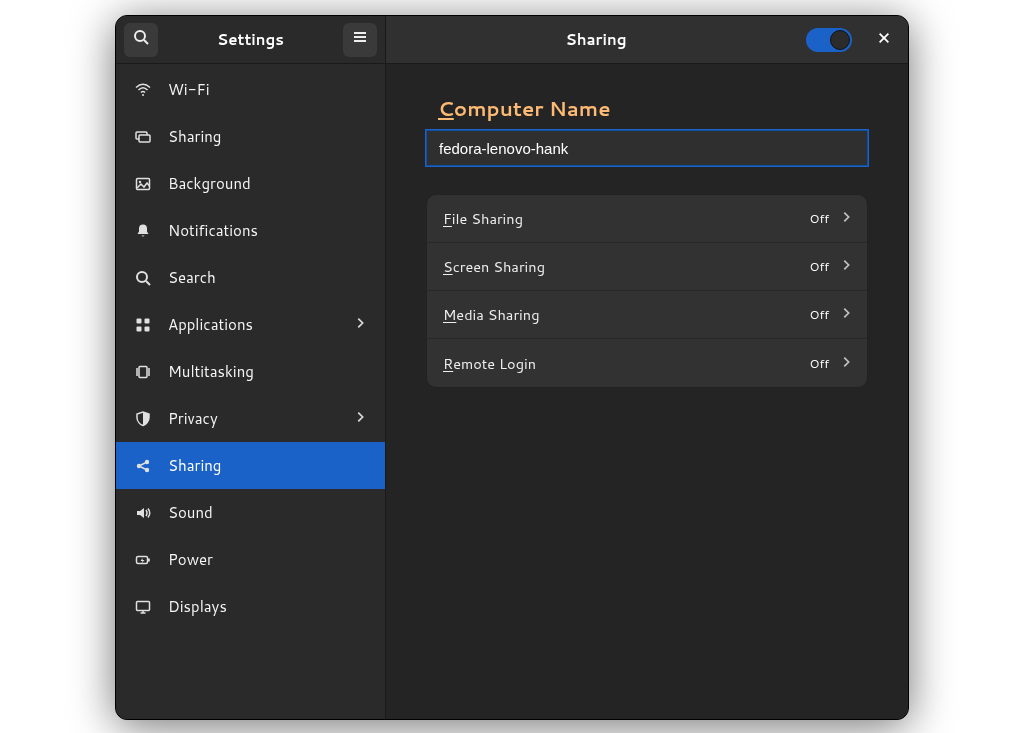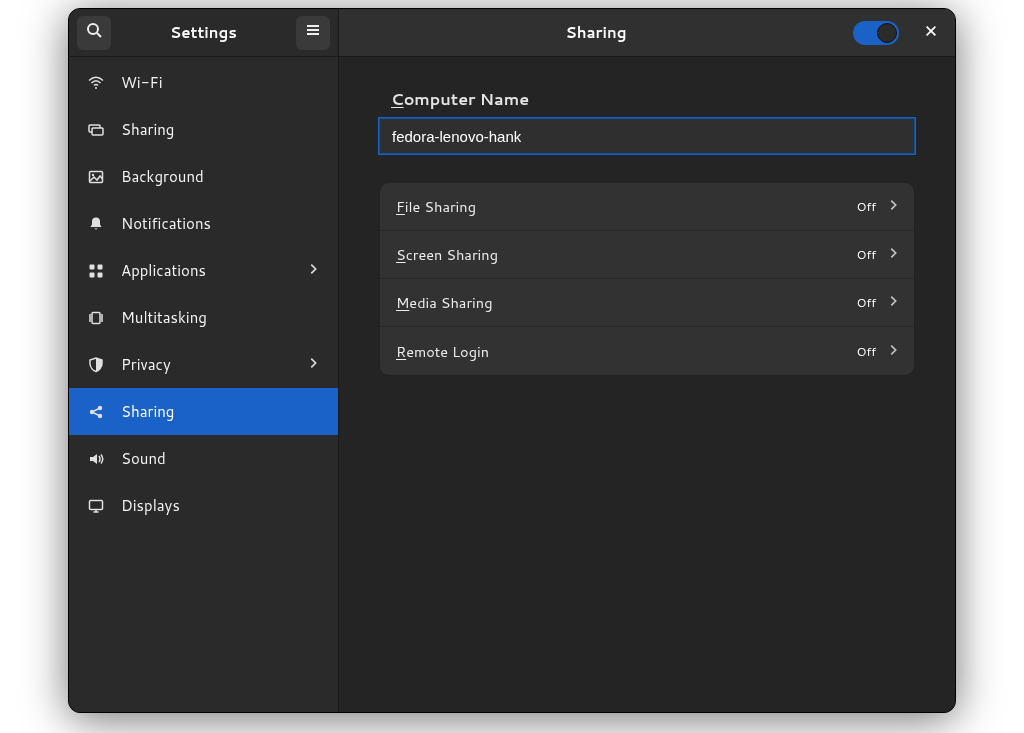--- a/index.html
+++ b/index.html
@@ -7,23 +7,23 @@
   body {
     background: #fff;
     font-family: "Cantarell", "Segoe UI", "Helvetica Neue", sans-serif;
     font-size: 14.5px;
     color: #eeeeee;
     display: flex;
     align-items: flex-start;
     justify-content: center;
   }
   .shadow-wrap {
-    width: 888px;
+    width: 794px;
     height: 705px;
-    margin-top: 8px;
+    margin-top: 15px;
     filter: drop-shadow(0 6px 22px rgba(0,0,0,0.55));
   }
   .window {
     width: 100%;
     height: 100%;
     background: #242424;
     border-radius: 12px;
     overflow: hidden;
     display: flex;
     flex-direction: column;
@@ -142,23 +142,23 @@
     background: #242424;
     color: #eeeeee;
     padding: 30px 40px 0 40px;
     overflow-y: auto;
   }
   .content-inner {
     max-width: 600px;
     margin: 0 auto;
   }
   .section-heading {
-    font-size: 16px;
+    font-size: 20px;
     font-weight: 700;
-    color: #e5e5e5;
+    color: #fdba74;
     margin-bottom: 8px;
     padding-left: 12px;
   }
   .section-heading .ul { text-decoration: underline; text-underline-offset: 2px; }
   .cn-input {
     width: 100%;
     height: 36px;
     background: #2f2f2f;
     border: 1px solid #0f4fa3;
     outline: 1px solid #1a62c7;
@@ -273,20 +273,29 @@
             <span class="side-icon">
               <svg viewBox="0 0 16 16" fill="currentColor">
                 <path d="M8 1.5 a4 4 0 0 1 4 4 v3 l1.5 2.5 h-11 L4 8.5 v-3 a4 4 0 0 1 4-4 z"></path>
                 <path d="M6.5 12.5 a1.6 1.6 0 0 0 3 0 z"></path>
               </svg>
             </span>
             <span>Notifications</span>
           </div>
           <div class="side-item">
             <span class="side-icon">
+              <svg viewBox="0 0 16 16" fill="none" stroke="currentColor" stroke-width="2">
+                <circle cx="7" cy="7" r="5"></circle>
+                <line x1="11" y1="11" x2="15" y2="15"></line>
+              </svg>
+            </span>
+            <span>Search</span>
+          </div>
+          <div class="side-item">
+            <span class="side-icon">
               <svg viewBox="0 0 16 16" fill="currentColor">
                 <rect x="1.5" y="1.5" width="5" height="5" rx="1"></rect>
                 <rect x="9.5" y="1.5" width="5" height="5" rx="1"></rect>
                 <rect x="1.5" y="9.5" width="5" height="5" rx="1"></rect>
                 <rect x="9.5" y="9.5" width="5" height="5" rx="1"></rect>
               </svg>
             </span>
             <span>Applications</span>
             <span class="chev"><svg viewBox="0 0 16 16" width="14" height="14" fill="none" stroke="currentColor" stroke-width="2">
                 <path d="M6 3 L11 8 L6 13"></path>
@@ -325,20 +334,30 @@
             <span>Sharing</span>
           </div>
           <div class="side-item">
             <span class="side-icon">
               <svg viewBox="0 0 16 16" fill="currentColor">
                 <path d="M2 6 h3 l4 -3 v10 l-4 -3 h-3 z"></path>
                 <path d="M11 5 q2 3 0 6 M13 3.5 q3.5 4.5 0 9" fill="none" stroke="currentColor" stroke-width="1.5"></path>
               </svg>
             </span>
             <span>Sound</span>
+          </div>
+          <div class="side-item">
+            <span class="side-icon">
+              <svg viewBox="0 0 16 16" fill="none" stroke="currentColor" stroke-width="1.5">
+                <rect x="1.5" y="4.5" width="11" height="7" rx="1.5"></rect>
+                <rect x="13" y="6.5" width="1.8" height="3" fill="currentColor" stroke="none"></rect>
+                <path d="M7.5 6 L5.5 9 h2 l-1 2.5 L9.5 8 h-2 z" fill="currentColor" stroke="none"></path>
+              </svg>
+            </span>
+            <span>Power</span>
           </div>
           <div class="side-item">
             <span class="side-icon">
               <svg viewBox="0 0 16 16" fill="none" stroke="currentColor" stroke-width="1.5">
                 <rect x="1.5" y="2.5" width="13" height="9" rx="1"></rect>
                 <path d="M5.5 14 h5 M8 11.5 v2.5"></path>
               </svg>
             </span>
             <span>Displays</span>
           </div>

